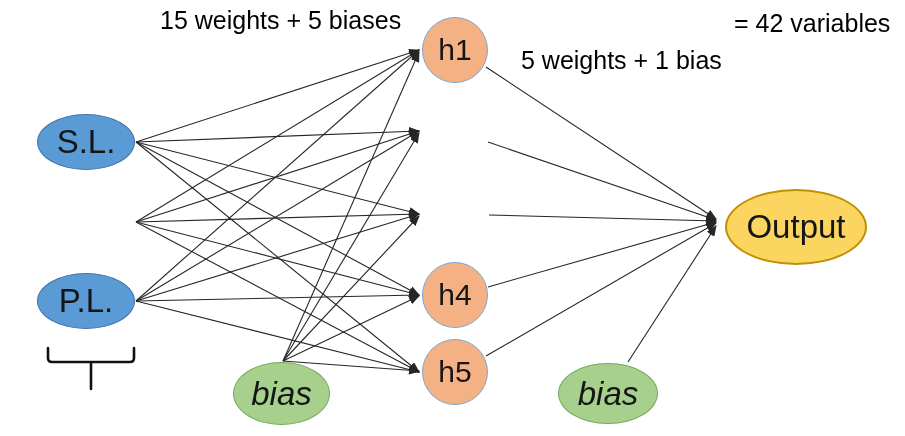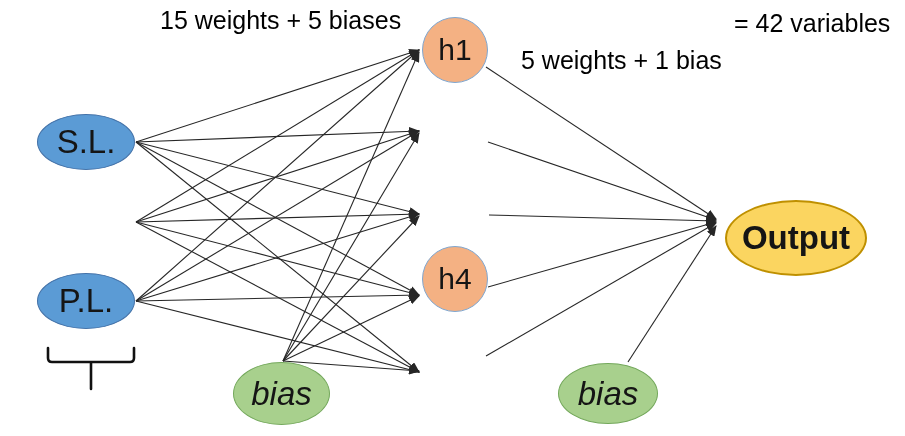--- a/index.html
+++ b/index.html
@@ -12,21 +12,21 @@
   .arrow-head{fill:var(--edge,#1a1a1a);}
   .brace{stroke:#111;stroke-width:2.6;fill:none;stroke-linecap:round;stroke-linejoin:round;}
   .annot{position:absolute;font-size:25px;white-space:nowrap;color:#000000;}
   .node{
     position:absolute;display:flex;align-items:center;justify-content:center;
     border-radius:50%;font-size:33px;color:#151515;box-sizing:border-box;
   }
   .node-input{background:var(--input-fill,#5B9BD5);border:1.5px solid var(--input-border,#4472A8);width:98px;height:56px;left:37px;}
   .node-hidden{background:var(--hidden-fill,#F4B183);border:1.5px solid var(--hidden-border,#7FA7D1);width:66px;height:66px;left:422px;font-size:30px;}
   .node-bias{background:var(--bias-fill,#A8D08D);border:1.5px solid var(--bias-border,#74A85C);font-style:italic;}
-  .node-output{background:var(--output-fill,#FBD560);border:2px solid var(--output-border,#BF9000);width:142px;height:76px;left:725px;top:200px;font-weight:bold;}
+  .node-output{background:var(--output-fill,#FBD560);border:2px solid var(--output-border,#BF9000);width:142px;height:76px;left:725px;top:189px;}
   .group-label{position:absolute;left:20px;top:390px;font-size:25px;}
 </style>
 </head>
 <body>
 
 <div class="canvas">
 
   <svg class="edges" viewBox="0 0 905 436">
     <defs>
       <marker id="ah" markerWidth="10" markerHeight="8" refX="9" refY="4" orient="auto">
@@ -81,22 +81,25 @@
   <div class="node node-input" style="top:114px;">
     <span>S.L.</span>
   </div>
   <div class="node node-input" style="top:273px;">
     <span>P.L.</span>
   </div>
 
   <div class="node node-hidden" style="top:17px;">
     <span>h1</span>
   </div>
-  <div class="node node-hidden" style="top:246px;text-align:right;">
+  <div class="node node-hidden" style="top:262px;text-align:right;">
     <span>h4</span>
+  </div>
+  <div class="node node-hidden" style="top:339px;">
+    <span>h5</span>
   </div>
 
   <div class="node node-bias" style="left:233px;top:362px;width:97px;height:63px;">
     <span>bias</span>
   </div>
   <div class="node node-bias" style="left:558px;top:363px;width:100px;height:61px;">
     <span>bias</span>
   </div>
 
   <div class="node node-output">

